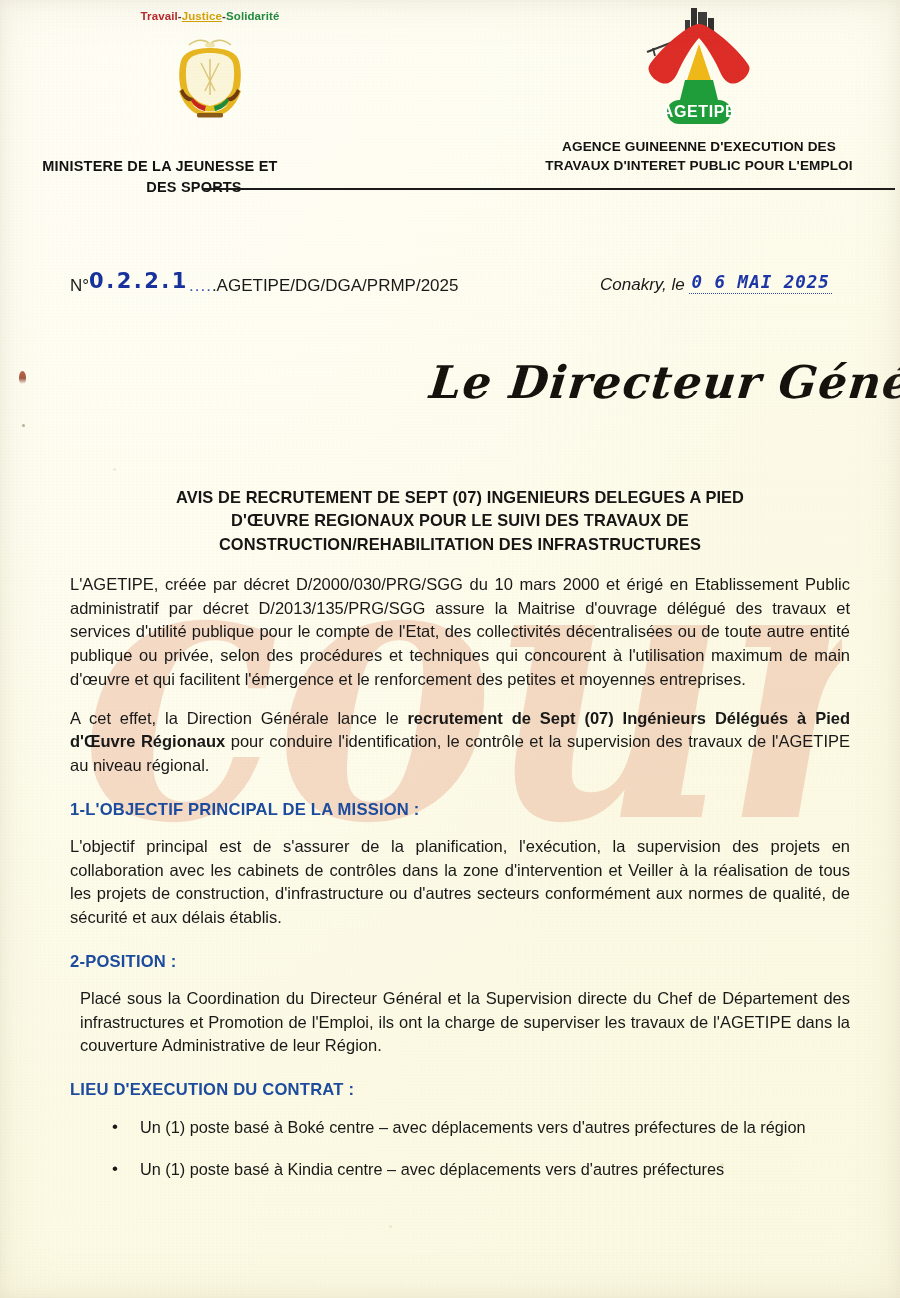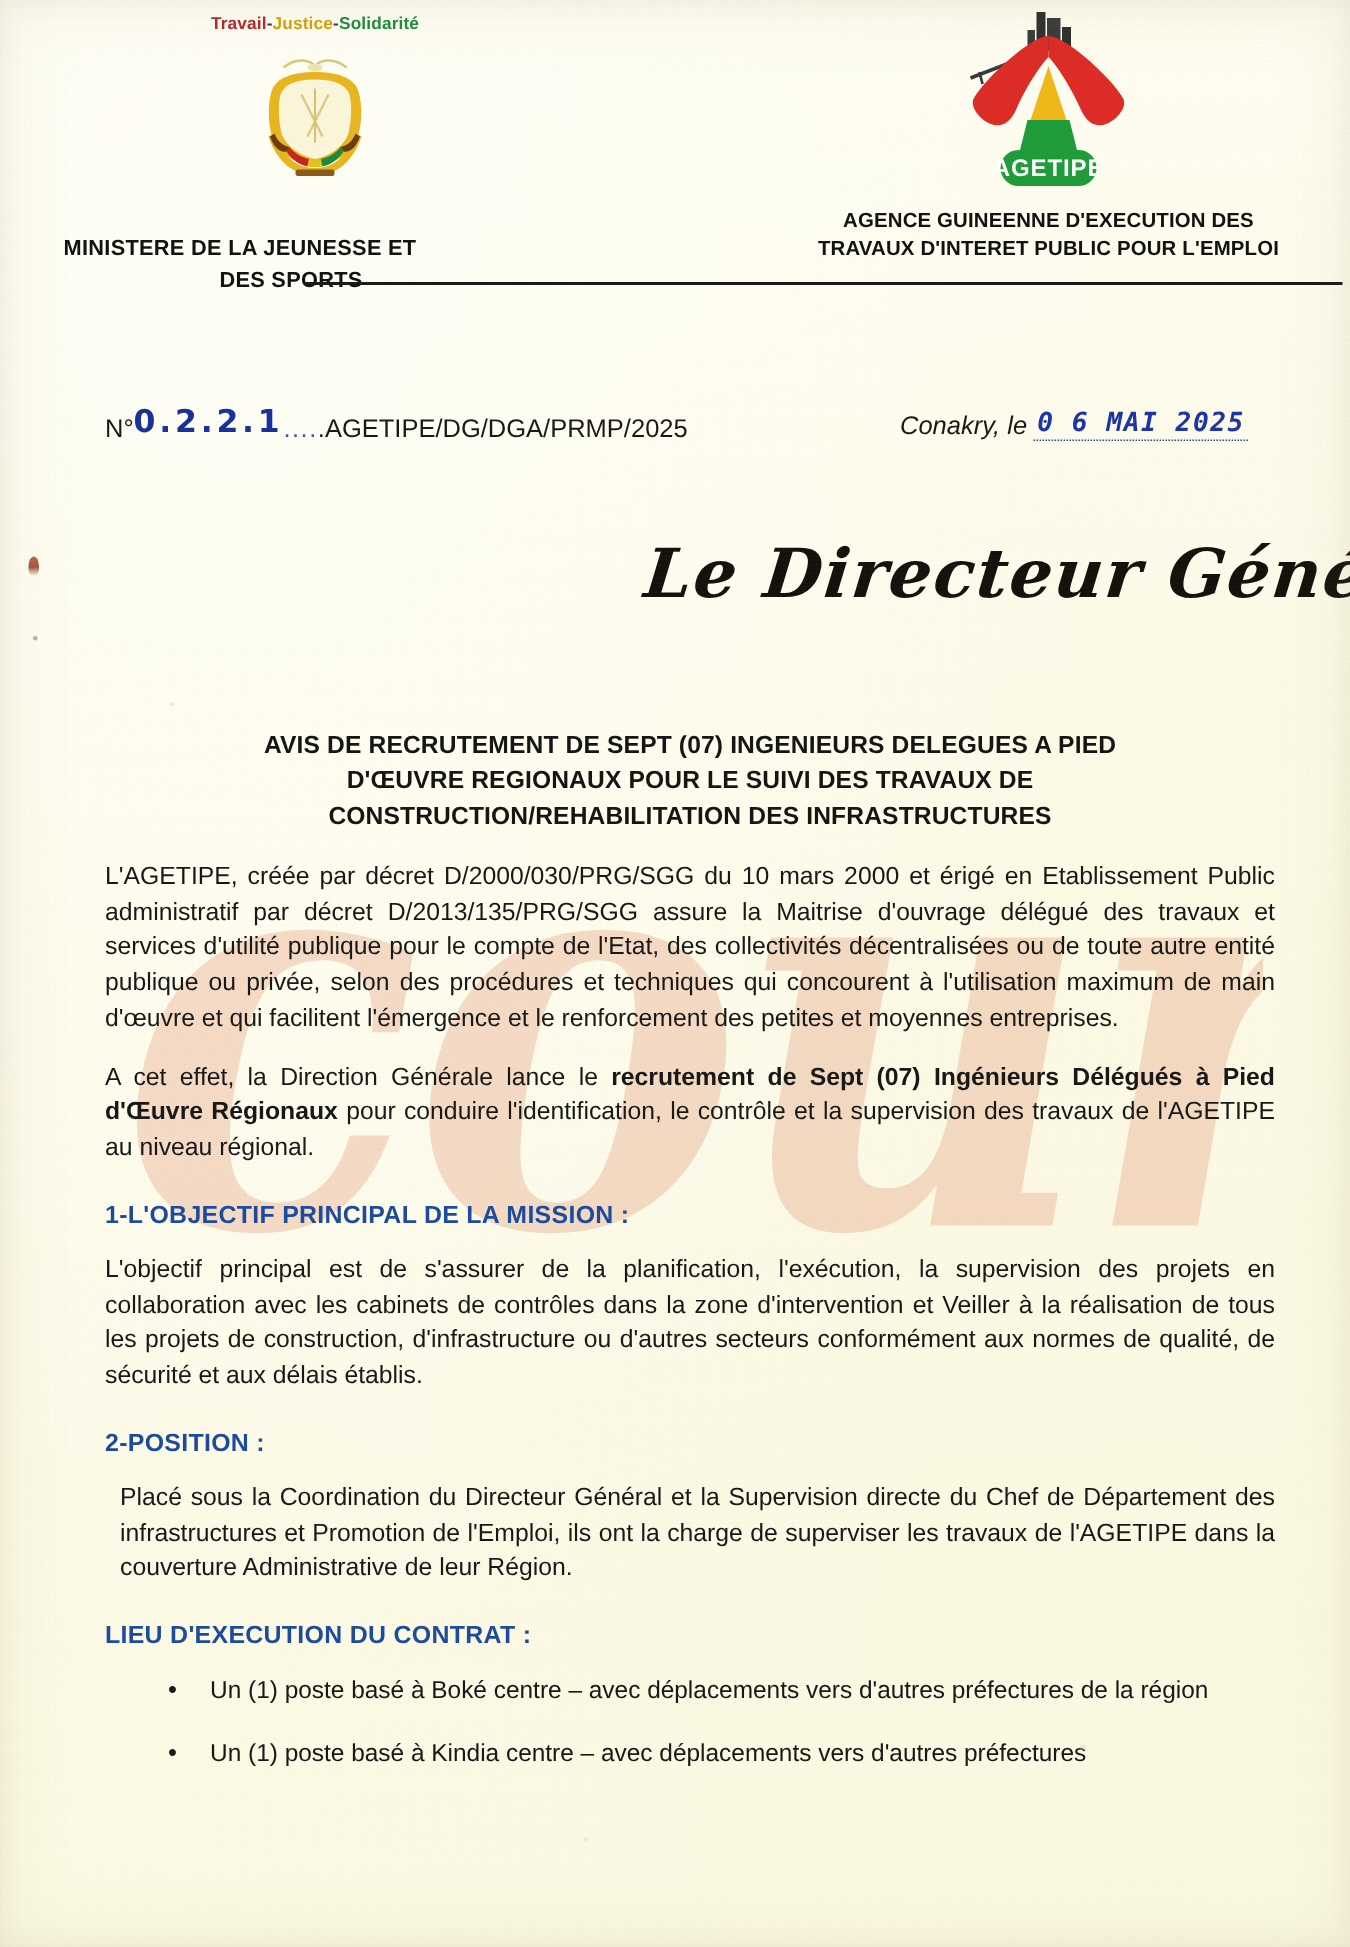--- a/index.html
+++ b/index.html
@@ -93,21 +93,21 @@
     color: #111;
   }
   .devise {
     margin-top: 4px;
     font-size: 11.5px;
     font-weight: bold;
     letter-spacing: .1px;
   }
   .devise .w-travail { color: #b8232b; }
   .devise .w-sep     { color: #3a3a3a; }
-  .devise .w-justice { color: #d6a106; }
+  .devise .w-justice { color: #d6a106; text-decoration: underline; }
   .devise .w-solid   { color: #1c8a3c; }
 
   .arms {
     position: relative;
     width: 86px;
     height: 94px;
     margin: 7px auto 0 auto;
   }
 
   .ministere {

